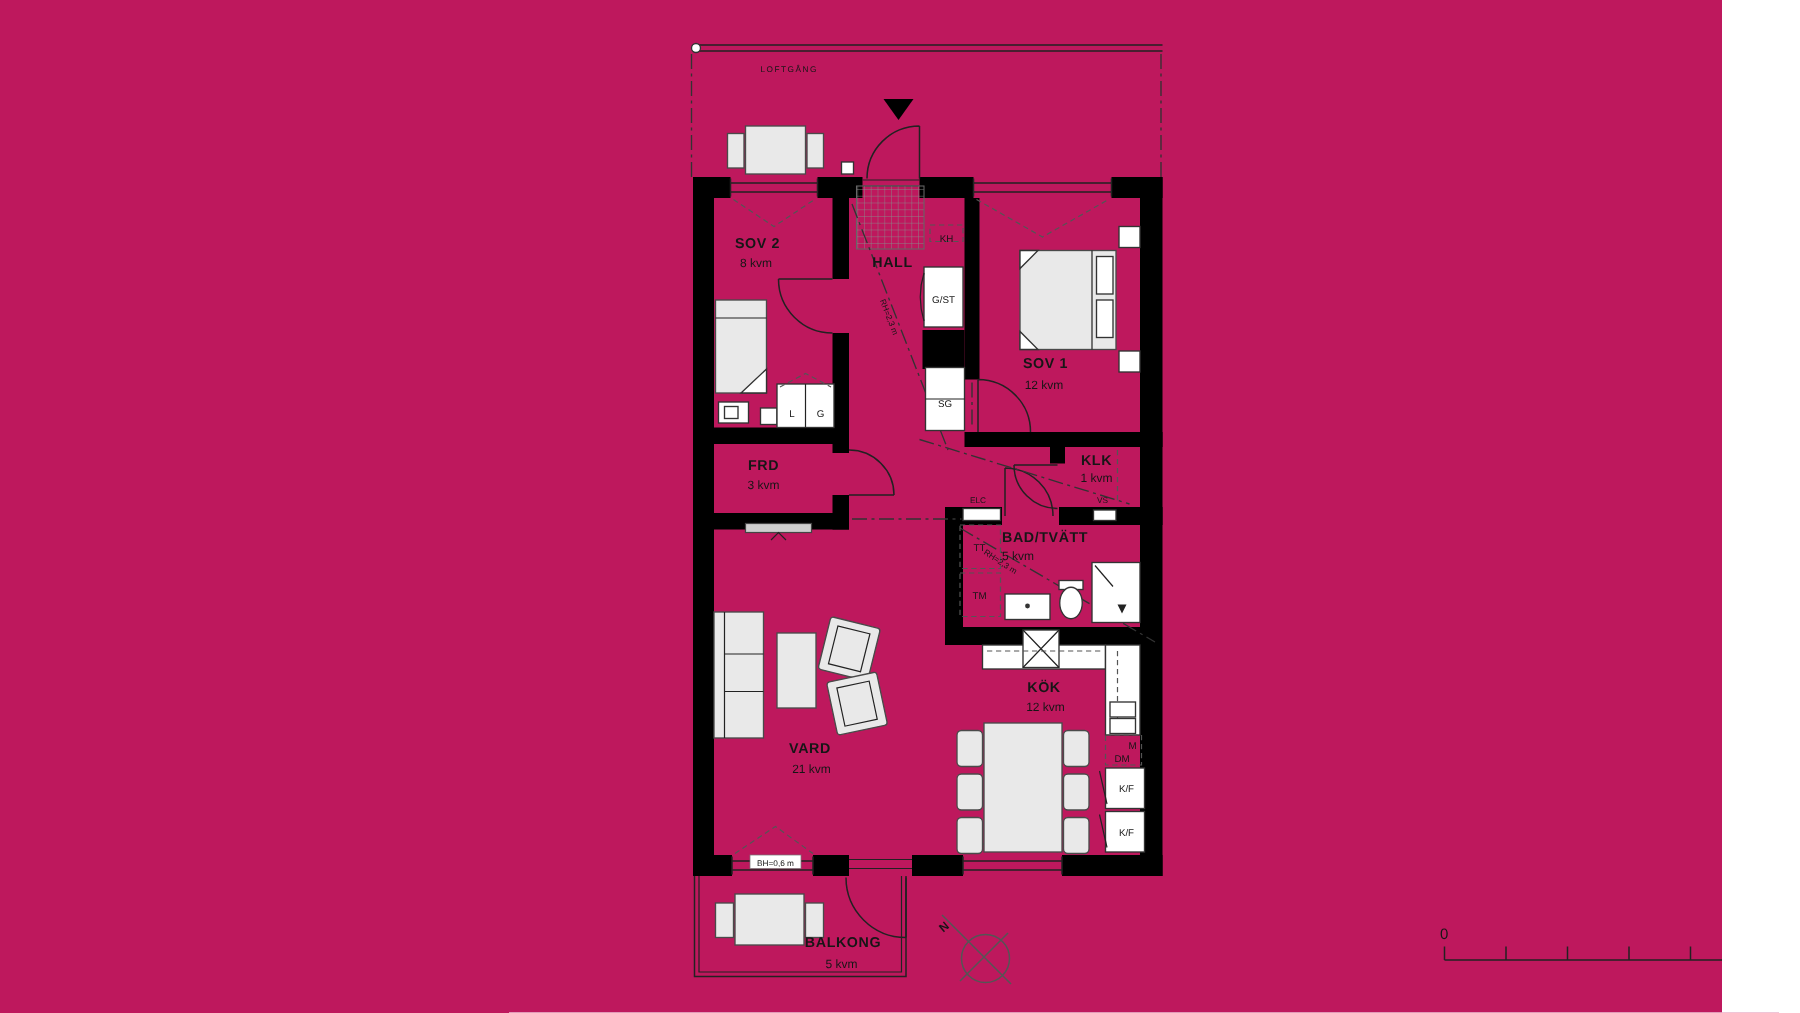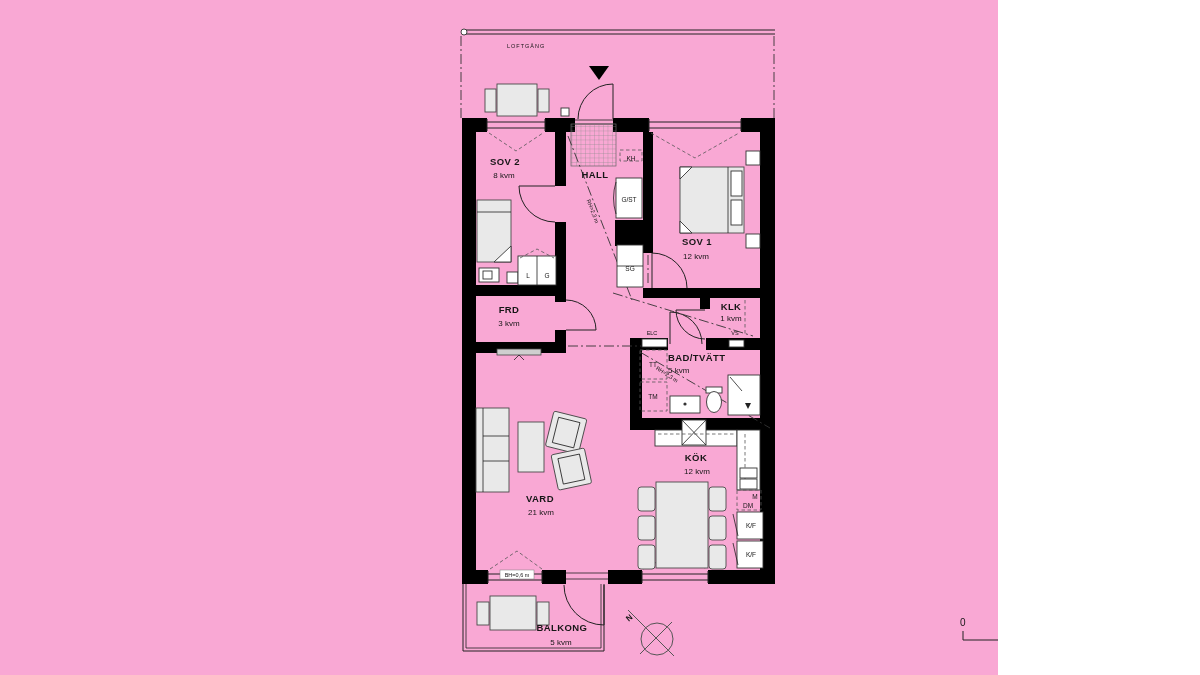--- a/index.html
+++ b/index.html
@@ -1,16 +1,16 @@
 <!DOCTYPE html>
 <html><head>
 <meta charset="utf-8">
 <style>
   html,body{margin:0;padding:0;background:#fff;}
-  .canvas{position:relative;width:998px;height:675px;background:#f9a8d4;overflow:hidden;
+  .canvas{position:relative;width:1148px;height:675px;background:#be185d;overflow:hidden;
           font-family:"Liberation Sans",sans-serif;}
   svg text{fill:#161616;font-family:"Liberation Sans",sans-serif;}
   .w  {fill:#000;}
   .ln {stroke:#222;fill:none;stroke-width:1;}
   .th {stroke:#222;fill:none;stroke-width:.8;}
   .dd {stroke:#333;fill:none;stroke-width:.9;stroke-dasharray:10 3 2 3;}
   .ds {stroke:#555;fill:none;stroke-width:.8;stroke-dasharray:3.5 2.5;}
   .fz {fill:#e9e9e9;stroke:#4a4a4a;stroke-width:.9;}
   .wh {fill:#fff;stroke:#333;stroke-width:.9;}
   .rl {font-size:9.5px;font-weight:700;letter-spacing:.4px;}

